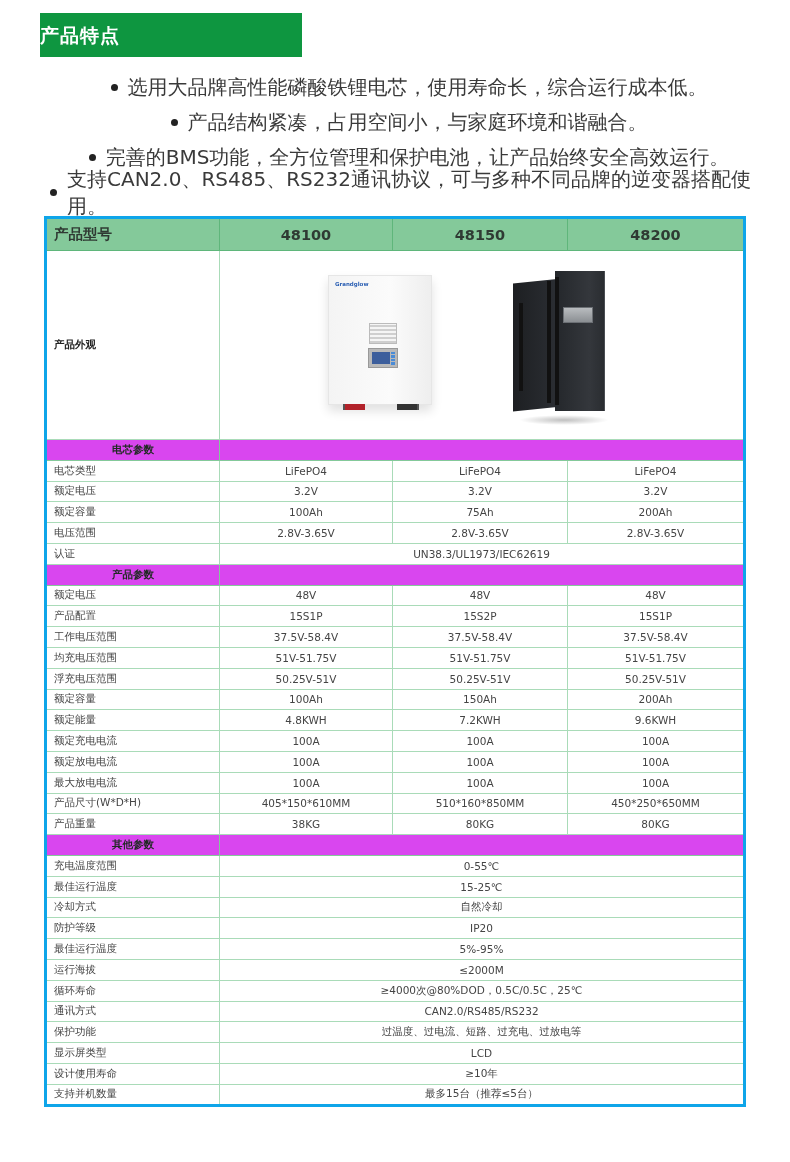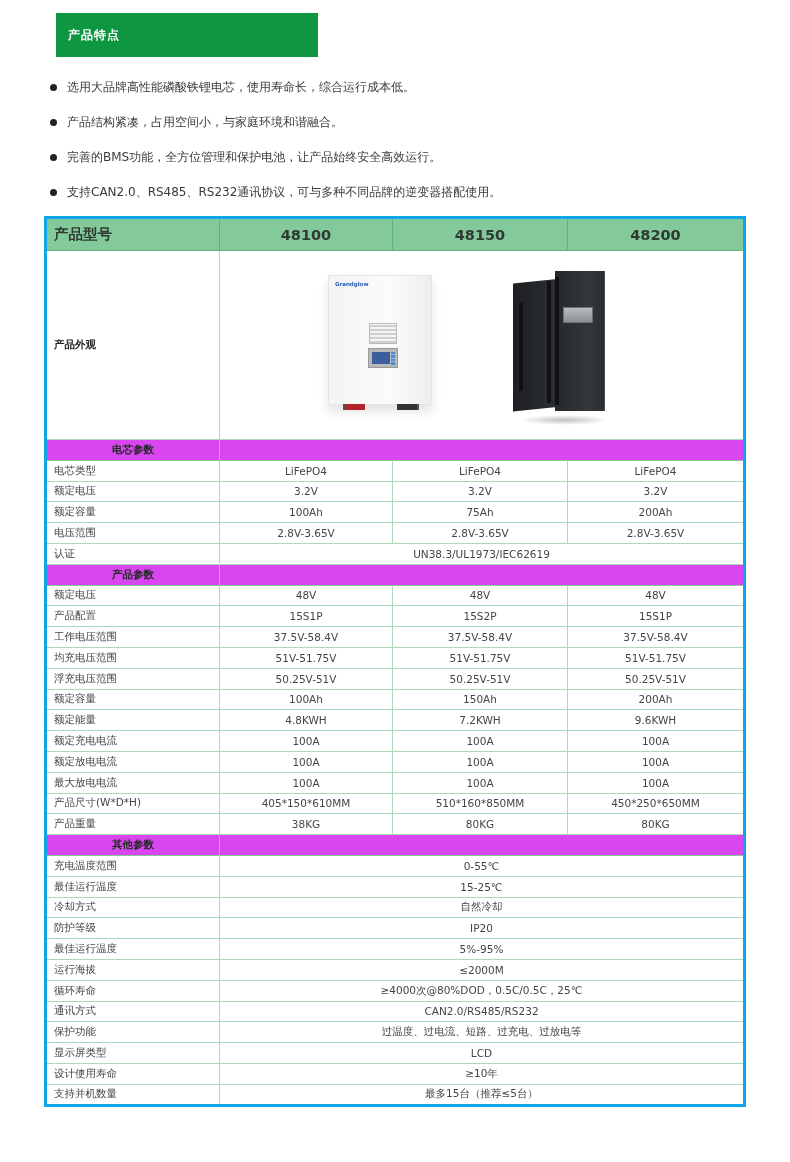--- a/index.html
+++ b/index.html
@@ -1,28 +1,28 @@
 <!DOCTYPE html>
 <html><head>
 <meta charset="utf-8">
 <style>
   * { box-sizing: border-box; margin: 0; padding: 0; }
   html, body { width: 790px; height: 1162px; background: #ffffff; overflow: hidden; }
   body { font-family: "DejaVu Sans", "Liberation Sans", sans-serif; color: #333; position: relative; }
 
   .banner {
-    position: absolute; left: 56px; top: 13px; width: 262px; height: 44px;
-    background: #0e9640; color: #fff; font-weight: bold; font-size: 12px;
-    line-height: 44px; padding-left: 12px; letter-spacing: 1px;
+    position: absolute; left: 40px; top: 13px; width: 262px; height: 44px;
+    background: #0e9640; color: #fff; font-weight: bold; font-size: 19px;
+    line-height: 44px; letter-spacing: 1px;
   }
 
   .features { position: absolute; left: 48px; top: 70px; width: 720px; }
   .feature {
     display: flex; align-items: center; height: 35px;
-    font-size: 12px; color: #3a3a3a;
+    font-size: 20px; color: #3a3a3a; justify-content: center;
   }
   .feature .dot {
     width: 7px; height: 7px; border-radius: 50%; background: #222;
     margin: 0 10px 0 2px; flex: none;
   }
 
   table.spec {
     position: absolute; left: 44px; top: 216px; width: 699px;
     border-collapse: collapse; table-layout: fixed;
     border: 3px solid #0ea5e9;

